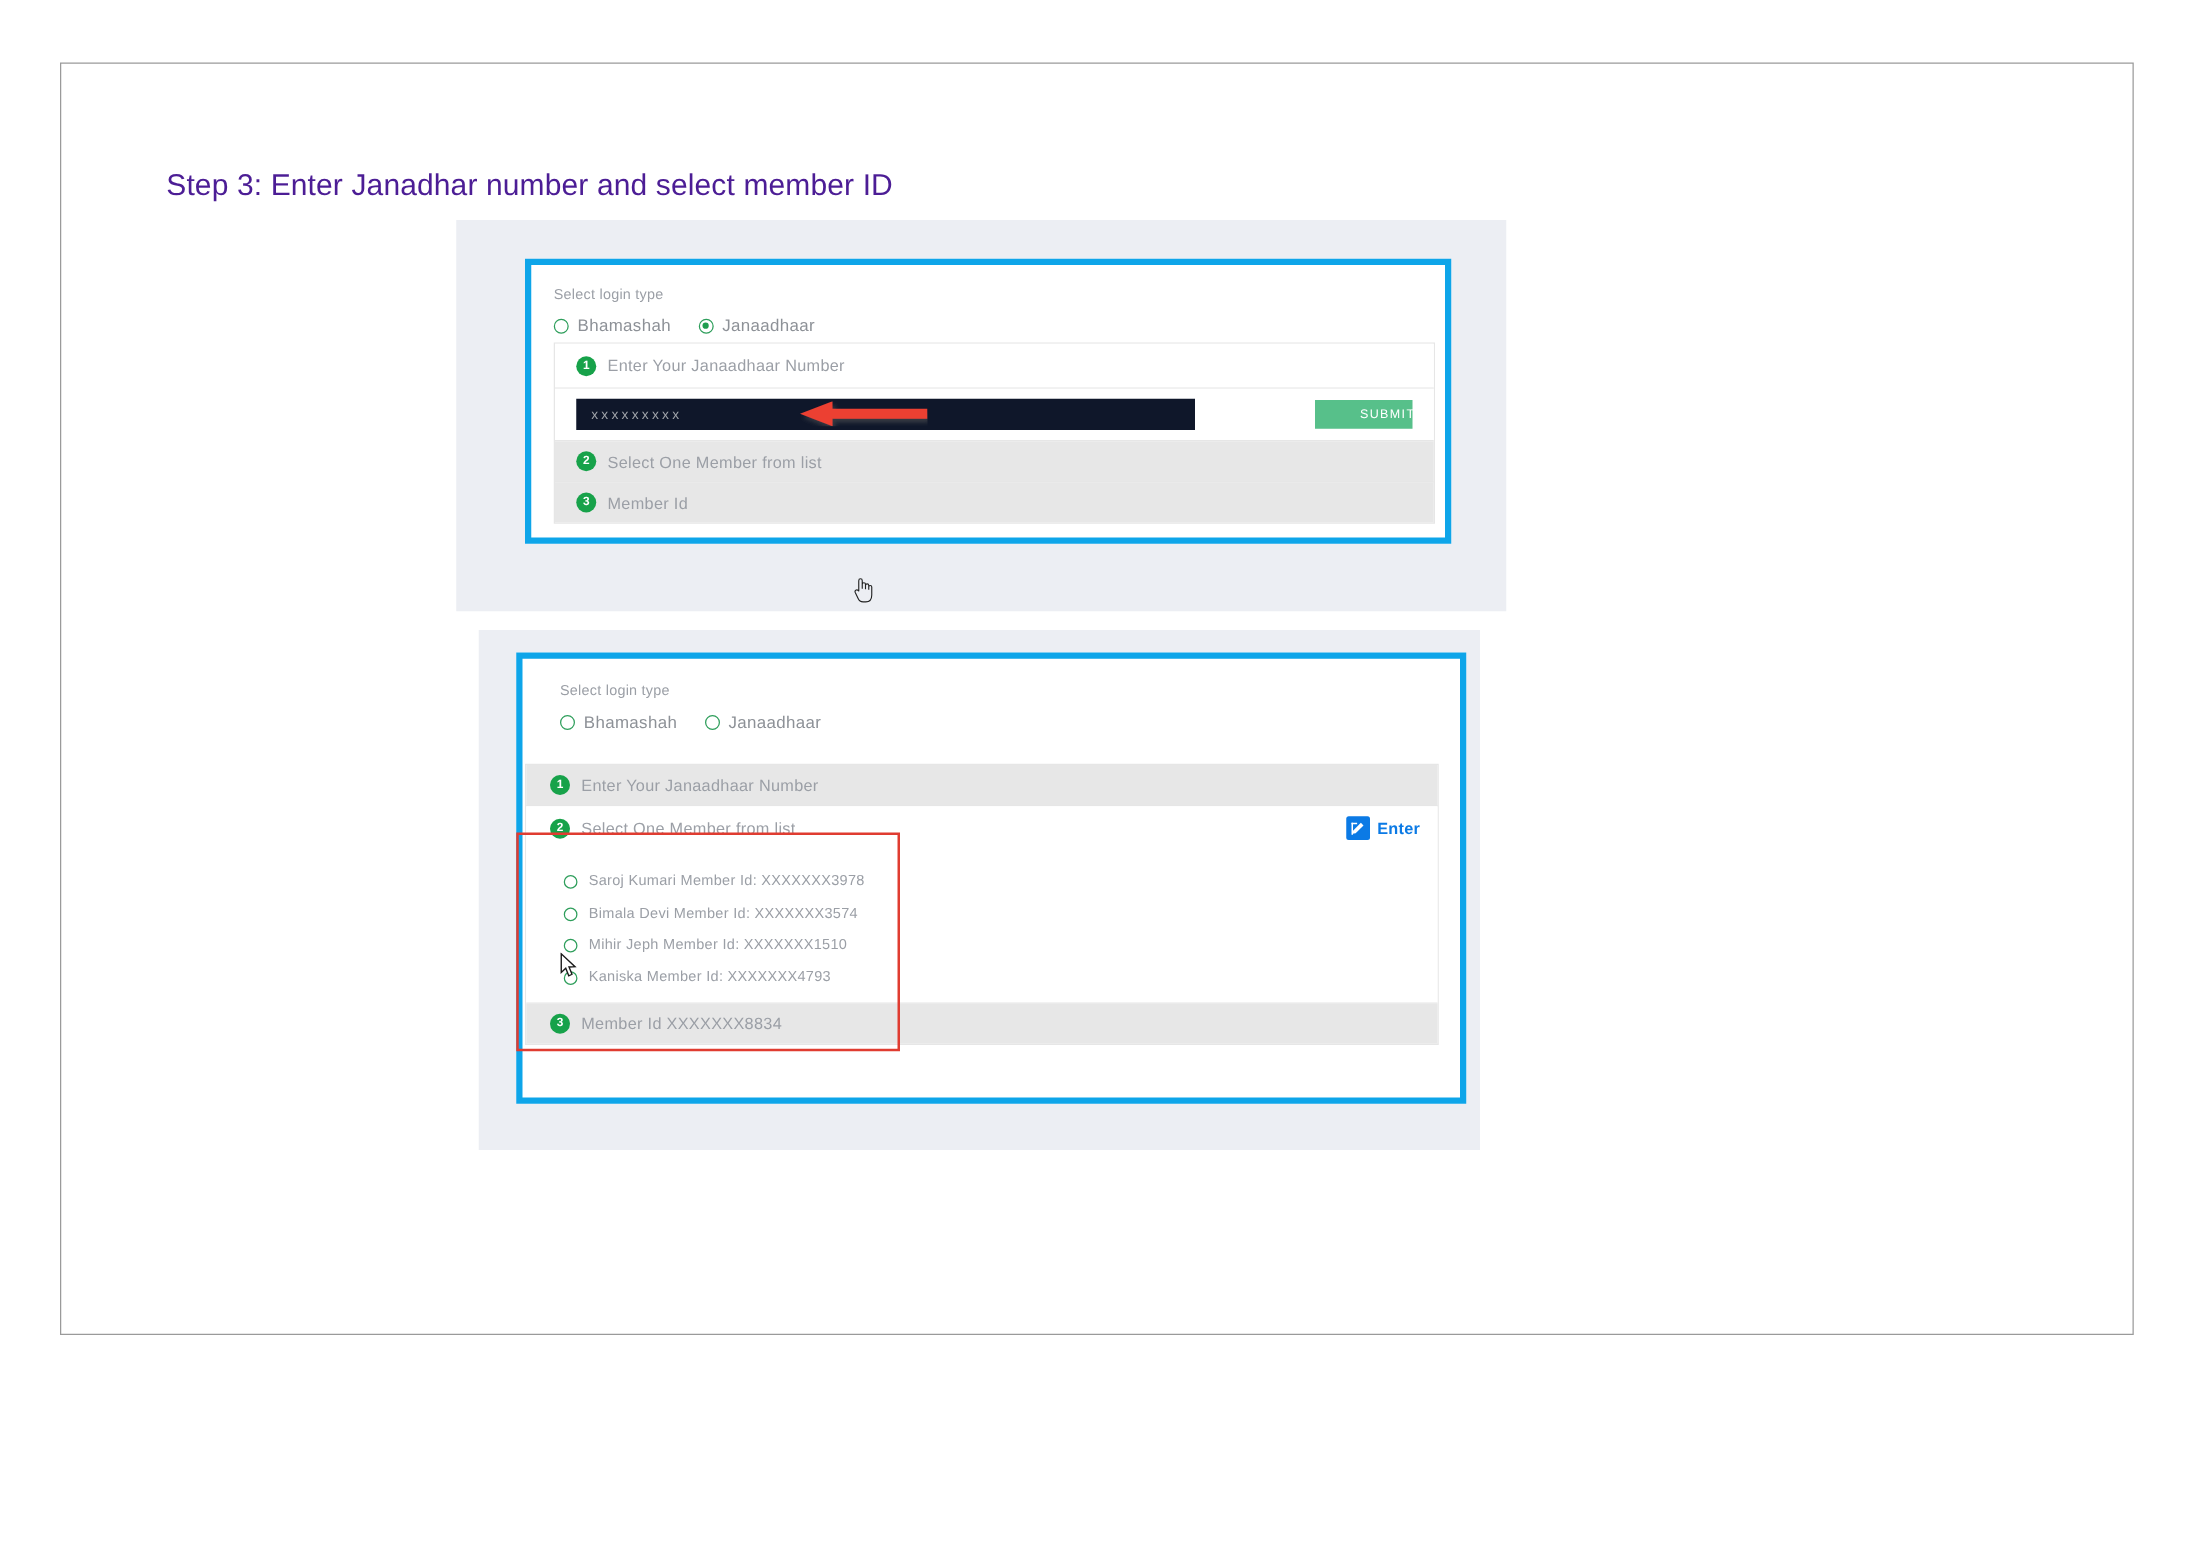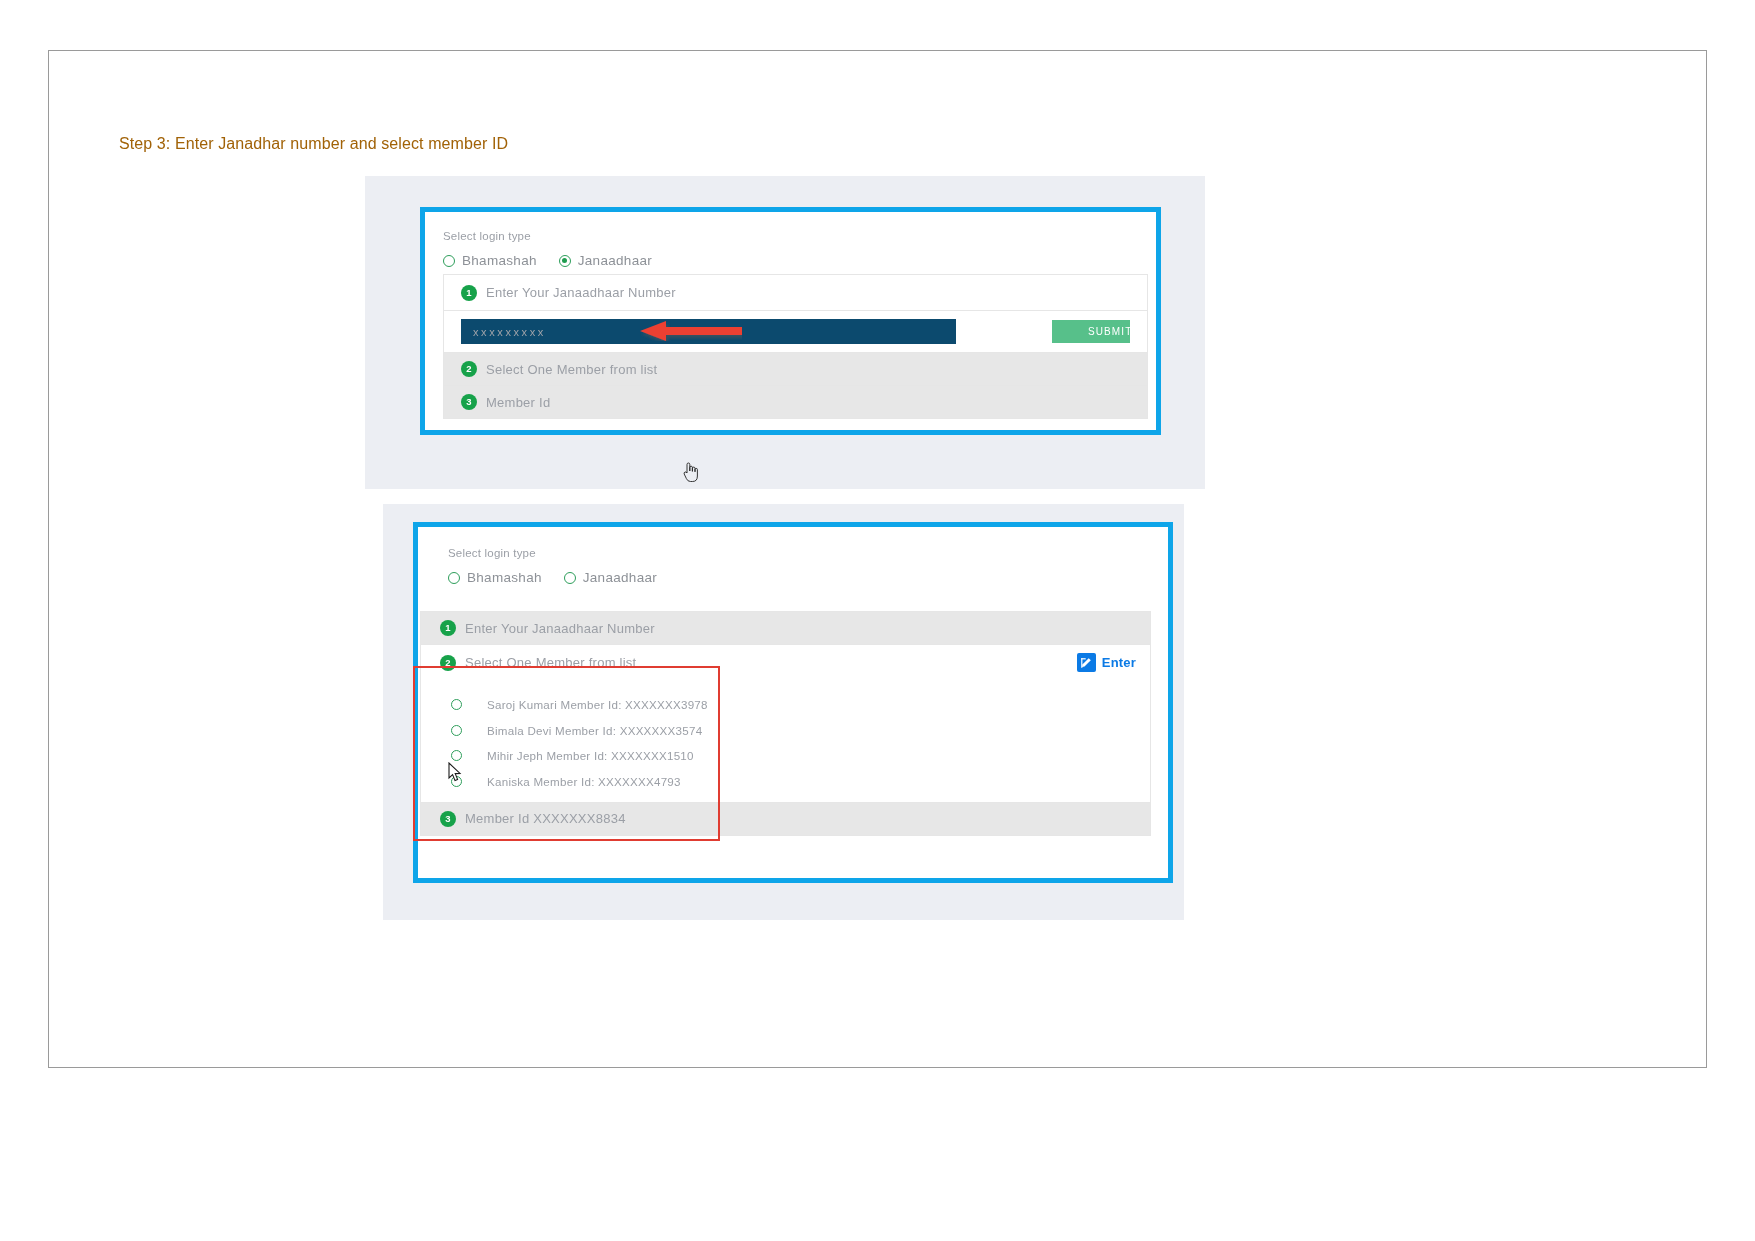--- a/index.html
+++ b/index.html
@@ -24,24 +24,24 @@
     width: 1659px;
     height: 1018px;
     border: 1px solid #9a9a9a;
     background: #ffffff;
     box-sizing: border-box;
   }
 
   
   .step-heading {
     position: absolute;
-    left: 119px;
+    left: 133px;
     top: 135px;
-    font-size: 16px;
-    color: #a16207;
+    font-size: 24px;
+    color: #4c1d95;
     letter-spacing: 0.1px;
     white-space: nowrap;
   }
 
   
   .shot {
     position: absolute;
     background: #eceef3;
     box-sizing: border-box;
   }
@@ -143,21 +143,21 @@
   }
 
   
   .input-row {
     background: #ffffff;
     display: flex;
     align-items: center;
     box-sizing: border-box;
   }
   .jan-input {
-    background: #0c4a6e;
+    background: #0f172a;
     border: none;
     outline: none;
     height: 25px;
     font-size: 11px;
     color: #9fa3a9;
     letter-spacing: 2.6px;
     padding: 0 12px;
     box-sizing: border-box;
     font-family: "Liberation Sans", sans-serif;
   }
@@ -224,22 +224,22 @@
   }
 
   
   .member-list-box {
     background: #ffffff;
     box-sizing: border-box;
     padding: 18px 0 14px 30px;
   }
   .member-item {
     display: flex;
-    align-items: center;
-    gap: 25px;
+    align-items: flex-end;
+    gap: 9px;
     margin-bottom: 12.5px;
     cursor: pointer;
   }
   .member-text {
     font-size: 11.6px;
     color: #9b9fa6;
     letter-spacing: 0.25px;
     white-space: nowrap;
   }
   .member-radio {

